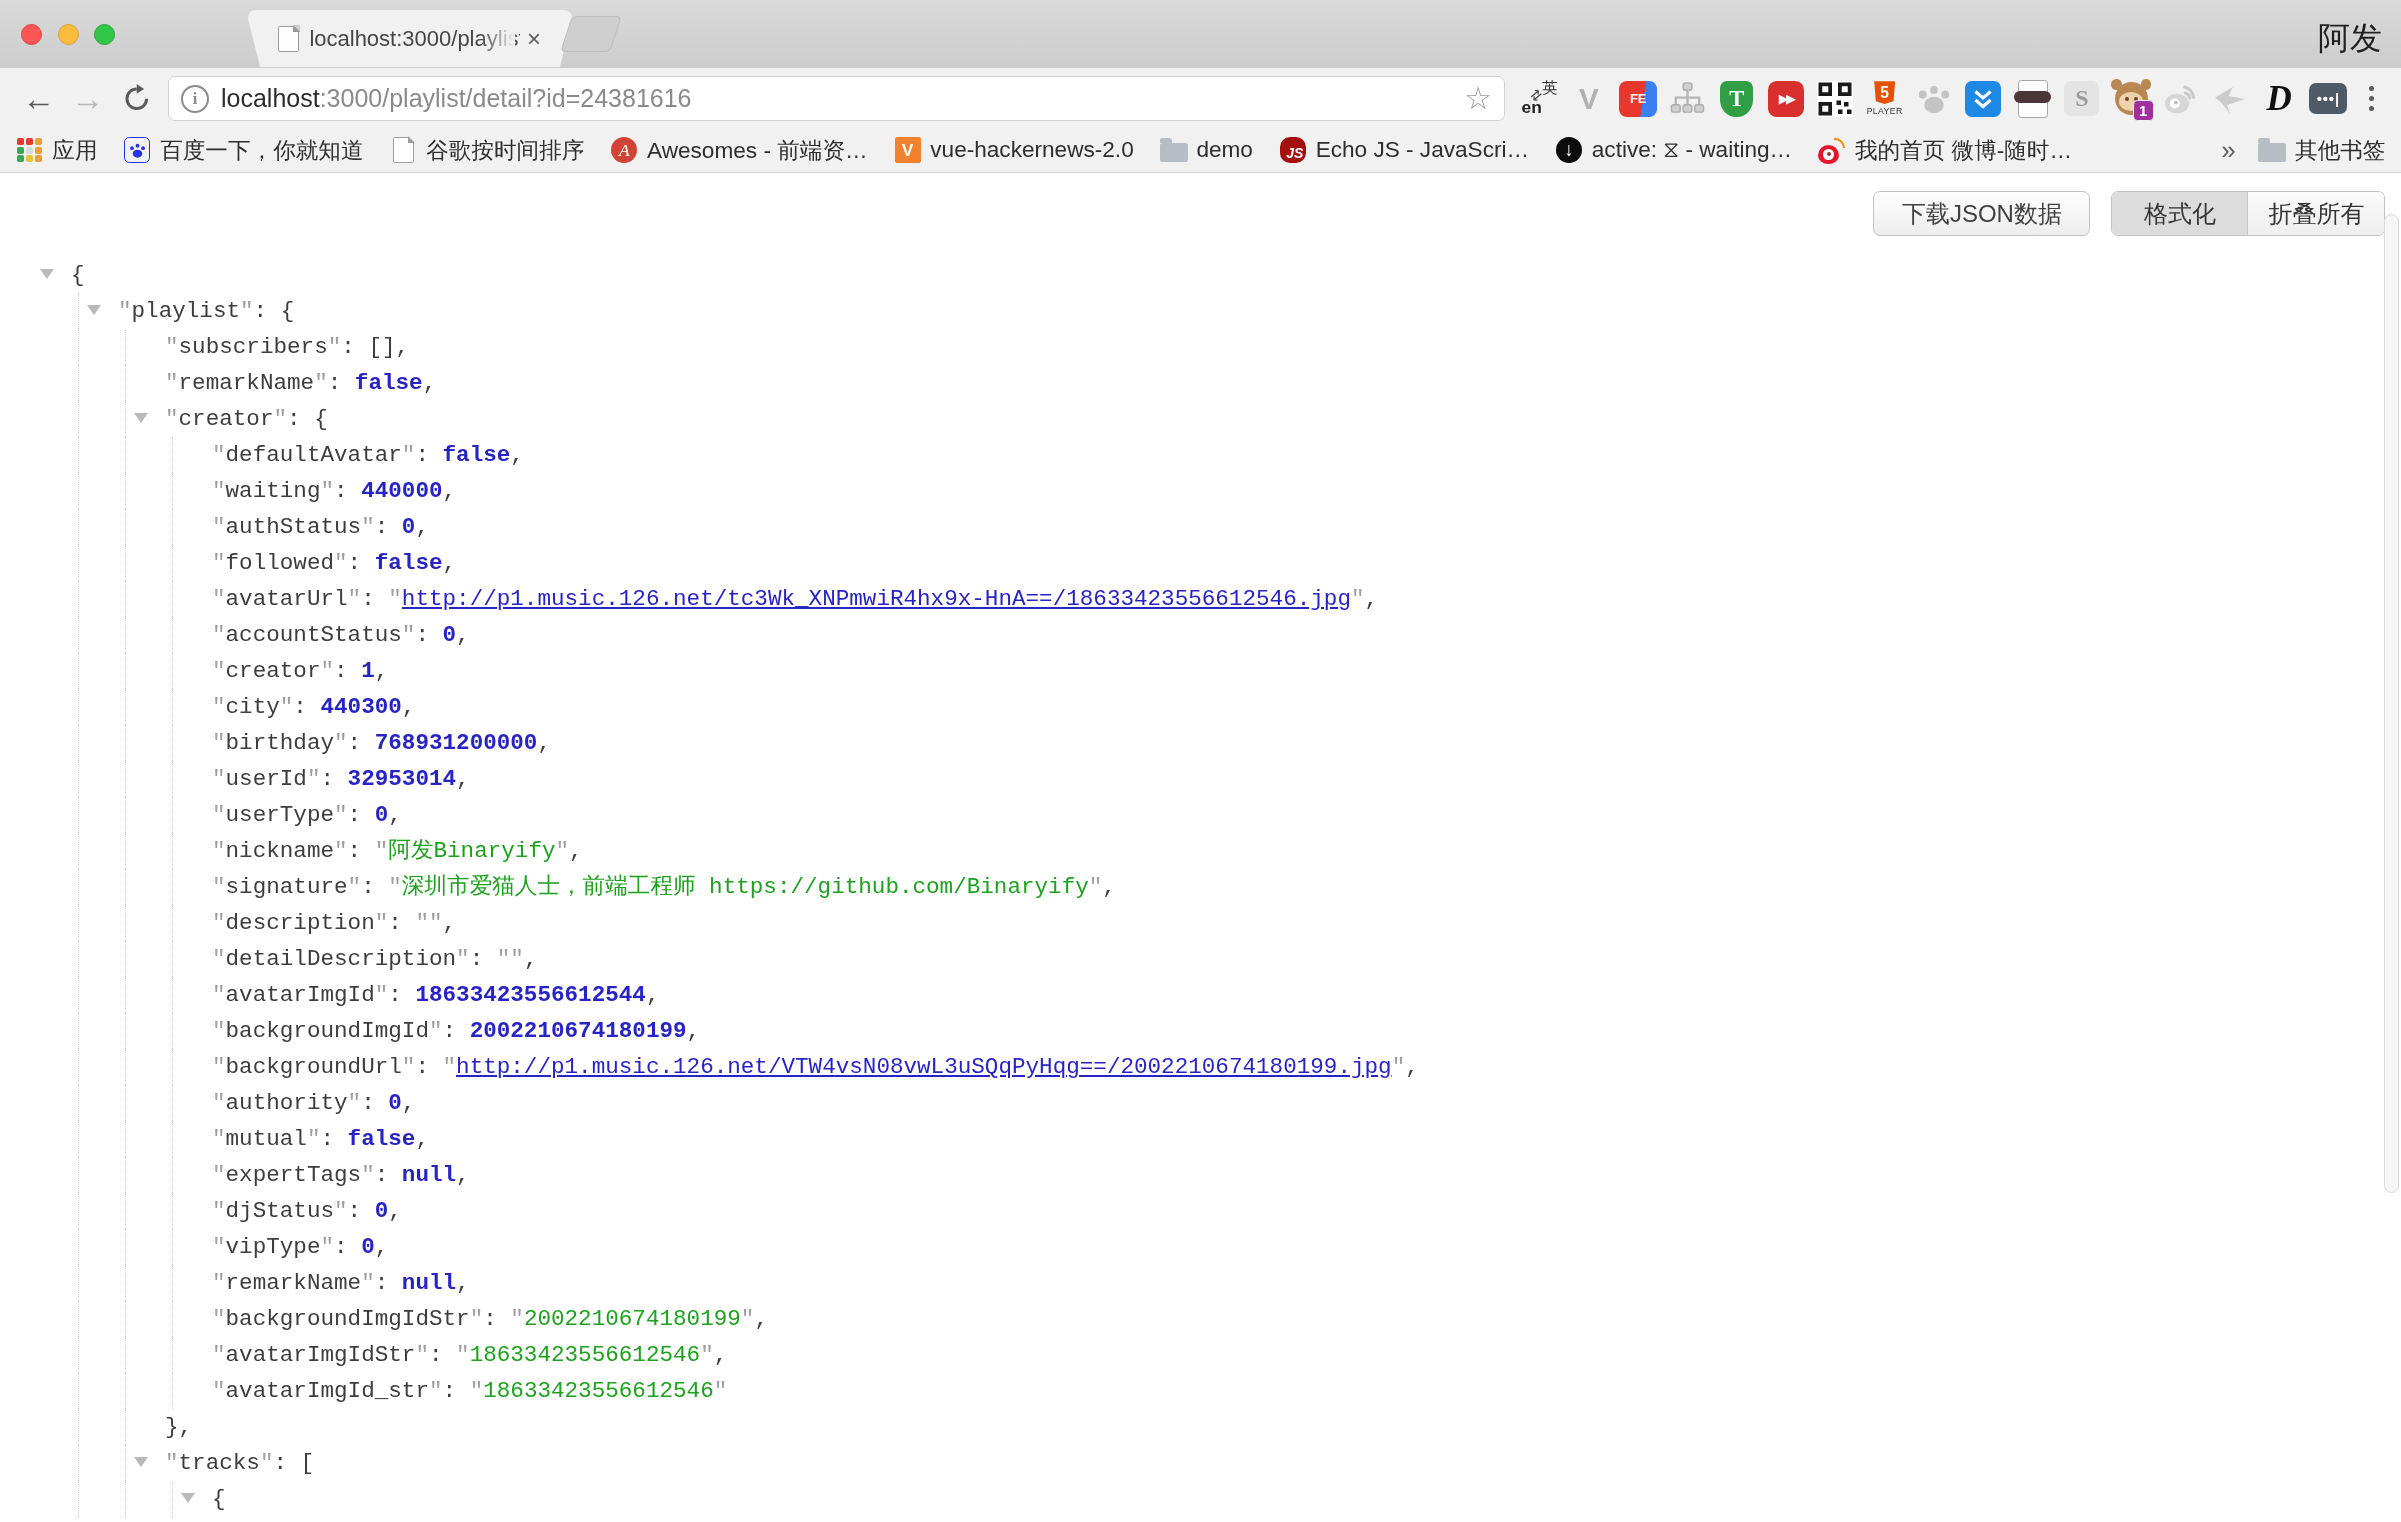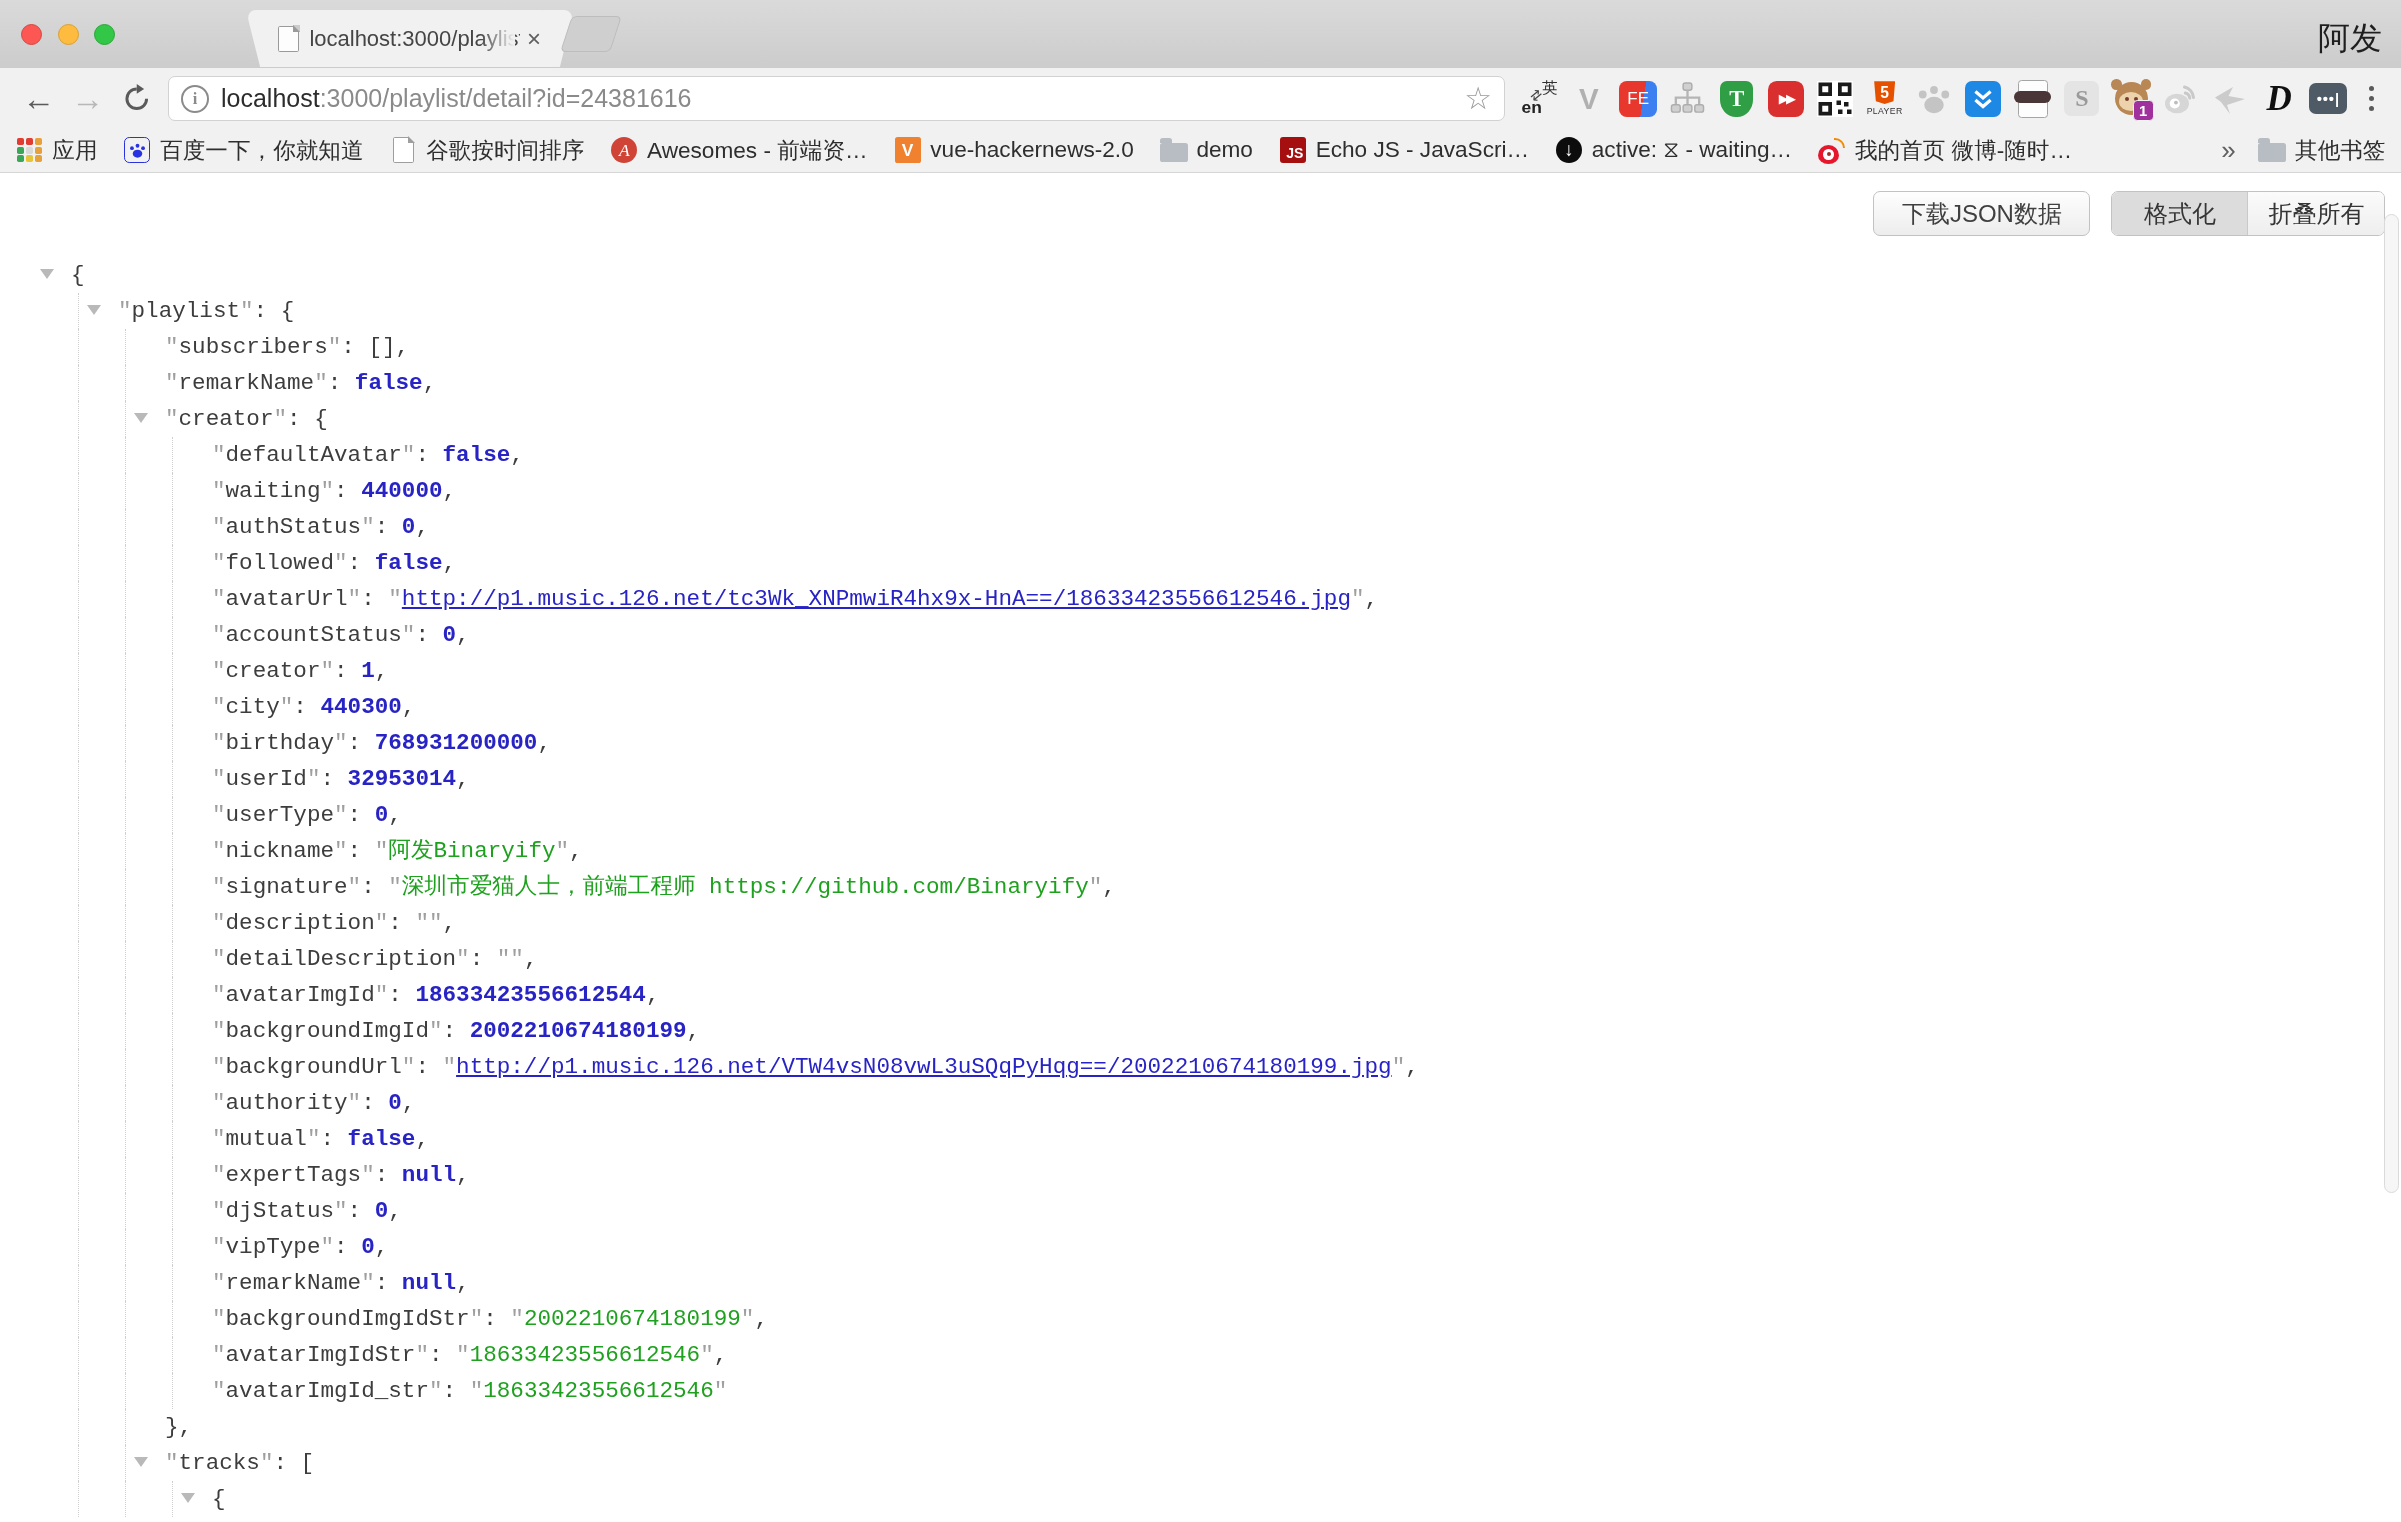--- a/index.html
+++ b/index.html
@@ -56,21 +56,21 @@
     justify-content:center;border:1.7px solid #f1f1f1;box-sizing:border-box;}
   .menu-dots{width:35px;height:42px;display:flex;flex-direction:column;align-items:center;justify-content:center;gap:5.2px;margin-left:8.7px;}
   .menu-dots i{width:5.2px;height:5.2px;border-radius:50%;background:#5a5a5a;}
   
   .x-tr{position:relative;width:36px;height:38px;}
   .x-tr .zh{position:absolute;right:0;top:-1.7px;font-size:15.6px;color:#333;}
   .x-tr .en{position:absolute;left:0;bottom:0;font-size:17.4px;font-weight:bold;color:#222;}
   .x-tr .ar{position:absolute;left:8.7px;top:7px;font-size:14px;color:#444;transform:rotate(-40deg);}
   .x-v{font-size:29.5px;font-weight:bold;color:#b0b0b0;}
   .x-fe{width:42px;height:36px;border-radius:7.8px;background:linear-gradient(100deg,var(--fe-red) 62%,var(--fe-blue) 62%);
-    color:#fff;font-weight:normal;font-size:17px;display:flex;align-items:center;justify-content:center;}
+    color:#fff;font-weight:bold;font-size:13px;display:flex;align-items:center;justify-content:center;}
   .x-shield{width:33px;height:36px;background:#2f9e44;border-radius:7px 7px 48% 48%;color:#fff;
     font-family:"Liberation Serif",serif;font-weight:bold;font-size:22.6px;display:flex;align-items:center;justify-content:center;}
   .x-ff{width:36px;height:36px;background:#da2f2f;border-radius:8.7px;color:#fff;font-size:13px;
     letter-spacing:-2.6px;display:flex;align-items:center;justify-content:center;}
   .x-h5{display:flex;flex-direction:column;align-items:center;}
   .x-h5 .five{width:21px;height:22.6px;background:#e65100;color:#fff;font-size:15.6px;font-weight:bold;
     display:flex;align-items:center;justify-content:center;clip-path:polygon(0 0,100% 0,92% 88%,50% 100%,8% 88%);}
   .x-h5 .cap{font-size:8.7px;color:#333;margin-top:1.7px;letter-spacing:0.4px;}
   .x-dl{width:36px;height:36px;background:#1e88e5;border-radius:7px;display:flex;align-items:center;justify-content:center;}
   .x-mask{width:28px;height:36px;background:#fdfdfd;border:1.7px solid #a5a5a5;border-radius:3.5px;position:relative;}
@@ -102,21 +102,21 @@
     display:flex;align-items:center;justify-content:center;}
   .f-page{width:21px;height:26px;background:#fff;border:1.7px solid #9e9e9e;border-radius:1.7px;position:relative;box-sizing:border-box;}
   .f-page::after{content:"";position:absolute;right:-1.7px;top:-1.7px;border-left:7px solid #9e9e9e;border-top:7px solid #f1f1f1;}
   .f-round-a{width:26px;height:26px;border-radius:50%;background:#cf4436;color:#fff;
     font-family:"Liberation Serif",serif;font-style:italic;font-size:17.4px;display:flex;align-items:center;justify-content:center;}
   .f-vue{width:26px;height:26px;background:#f0812f;color:#fff;font-weight:bold;font-size:17.4px;
     display:flex;align-items:center;justify-content:center;border-radius:2.6px;}
   .f-folder{width:28px;height:19px;background:#b7bdc3;border-radius:2.6px;position:relative;margin-top:5.2px;}
   .f-folder::before{content:"";position:absolute;left:0;top:-5.2px;width:12px;height:5.2px;background:#b7bdc3;border-radius:2.6px 2.6px 0 0;}
   .f-js{width:26px;height:26px;background:#a50f0f;color:#fff;font-weight:bold;font-size:14px;
-    display:flex;align-items:flex-end;justify-content:flex-end;padding:0 2.6px 1.7px 0;box-sizing:border-box;border-radius:3px;}
+    display:flex;align-items:flex-end;justify-content:flex-end;padding:0 2.6px 1.7px 0;box-sizing:border-box;border-radius:10px;font-style:italic;}
   .f-dl{width:26px;height:26px;border-radius:50%;background:#0c0c0c;color:#fff;font-size:19px;font-weight:bold;
     display:flex;align-items:center;justify-content:center;}
   .f-weibo{width:28px;height:28px;position:relative;}
   .f-weibo .eye{position:absolute;left:0;bottom:0;width:21px;height:19px;background:#e6162d;border-radius:50% 50% 50% 50%/55% 55% 45% 45%;}
   .f-weibo .w{position:absolute;left:5.2px;bottom:4.3px;width:10.4px;height:10.4px;background:#fff;border-radius:50%;}
   .f-weibo .p{position:absolute;left:8.7px;bottom:7.8px;width:4.3px;height:4.3px;background:#99322d;border-radius:50%;}
   .f-weibo .a1{position:absolute;right:1.7px;top:1.7px;width:10.4px;height:10.4px;border:2.6px solid #f08a00;
     border-left:none;border-bottom:none;border-radius:0 12px 0 0;box-sizing:border-box;}
   
   .content{position:absolute;left:0;top:174px;width:2401px;height:1349px;background:#ffffff;}

